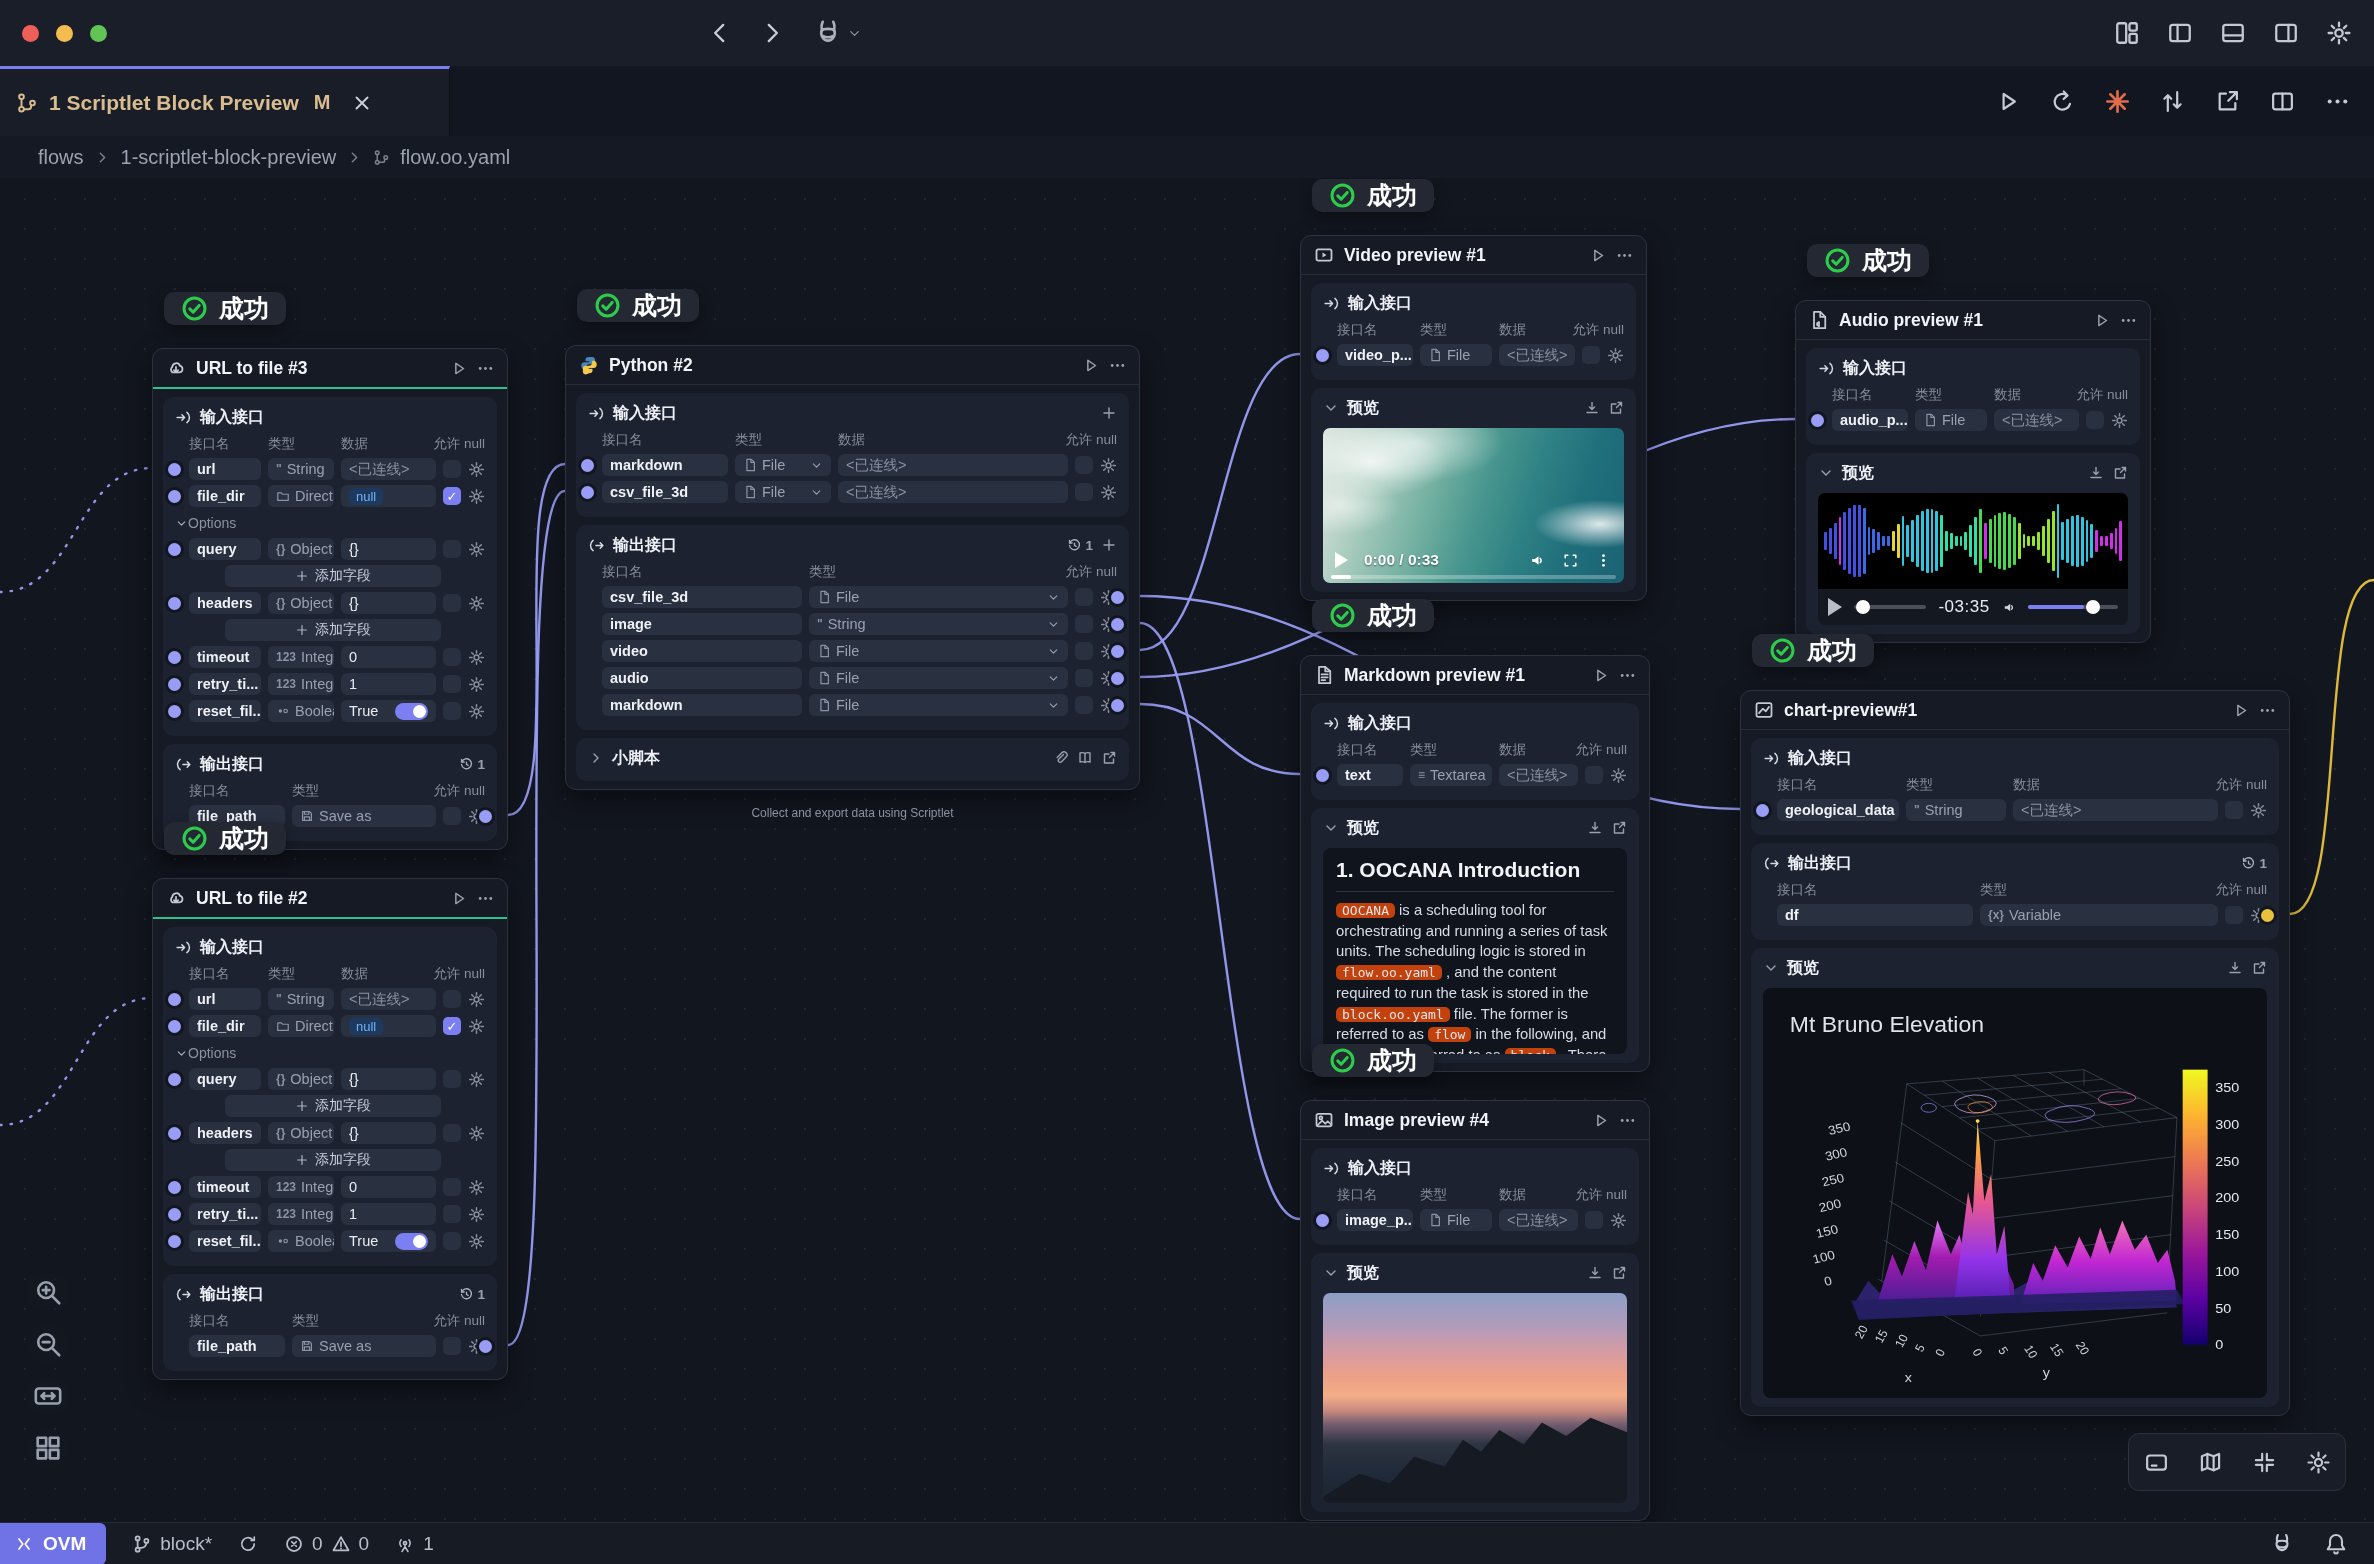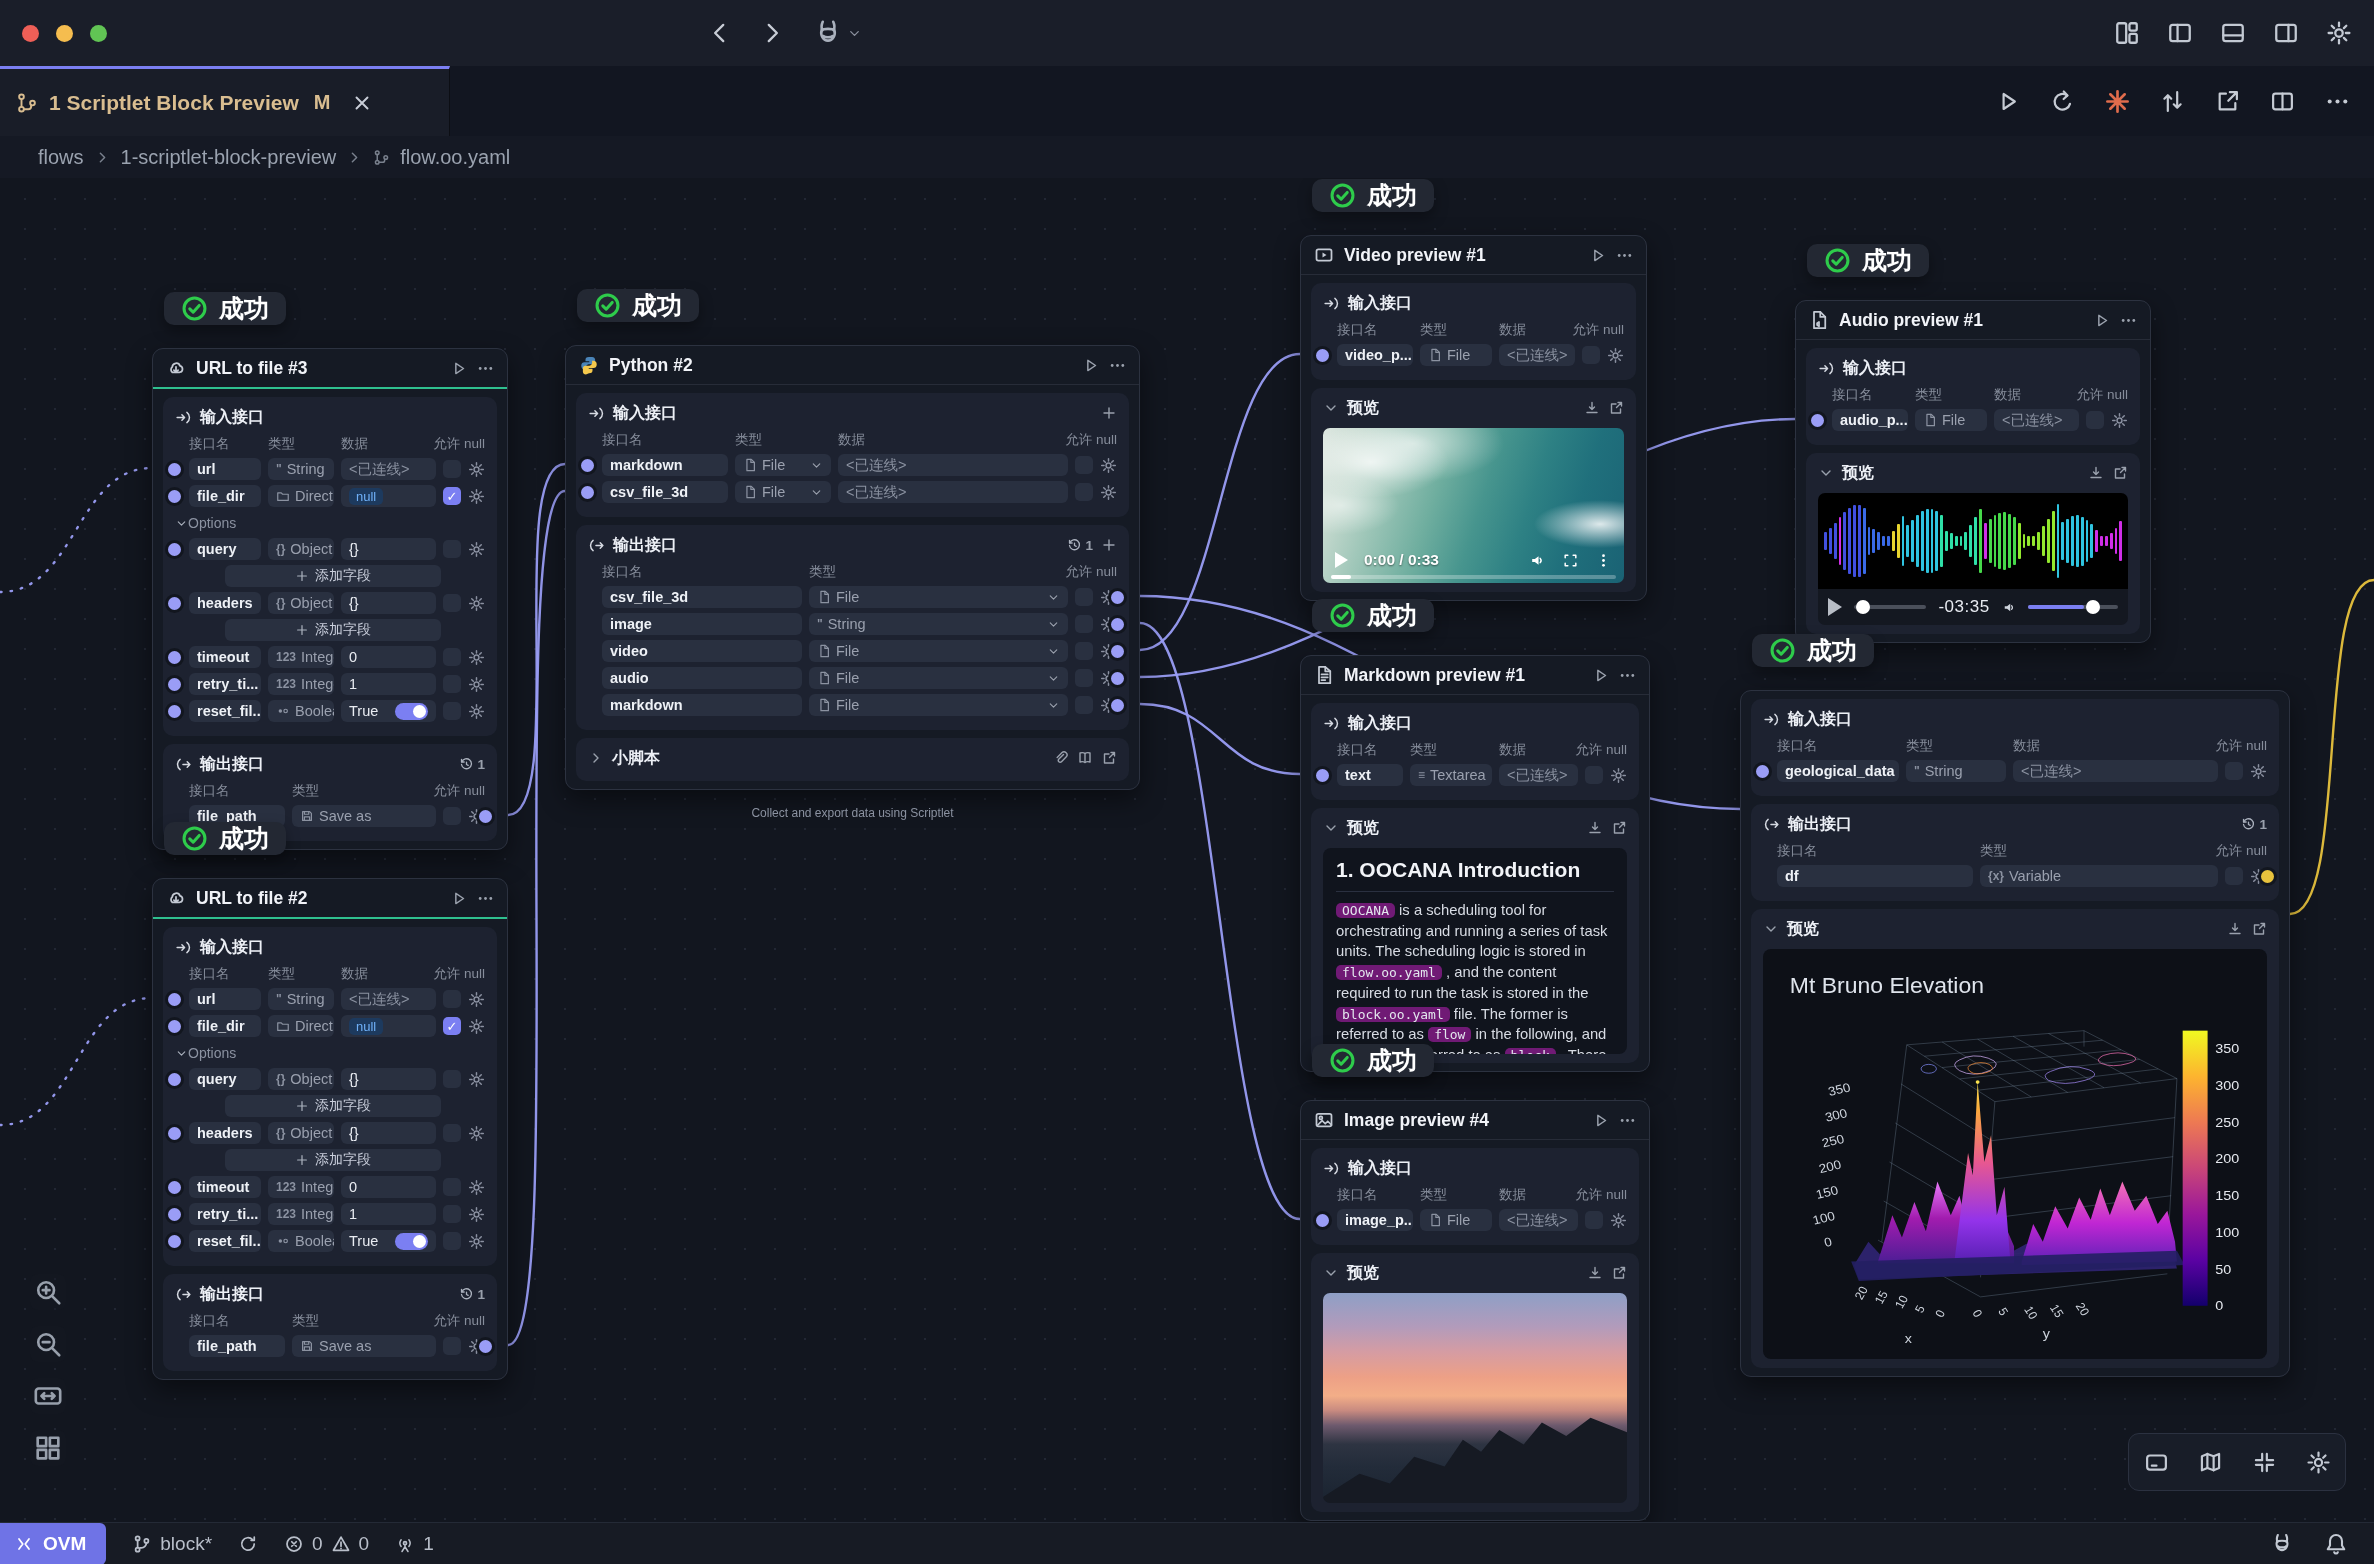--- a/index.html
+++ b/index.html
@@ -105,21 +105,21 @@
   .sl{position:relative;height:4px;border-radius:2px;background:#4a4f5a;}
   .sl .fill{position:absolute;left:0;top:0;bottom:0;background:#7b7ff2;border-radius:2px;}
   .sl .knob{position:absolute;top:-5px;width:14px;height:14px;border-radius:50%;background:#fff;}
   .atime{font-size:17px;color:#e8ebf1;letter-spacing:.5px}
   .actl .icon{width:17px;height:17px;color:#cfd4dd}
   .img-media{height:210px;background:linear-gradient(180deg,#8e9fc6 0%,#b29bbb 16%,#d59ca3 28%,#eda086 40%,#f3ae88 49%,#c88a80 56%,#6e5a6e 63%,#2e3442 72%,#232c3a 82%,#1a2330 100%);}
   .img-media::after{content:"";position:absolute;left:0;right:0;bottom:0;height:58%;background:#161a23;clip-path:polygon(100% 100%,100% 42%,88% 30%,80% 45%,72% 34%,66% 52%,58% 40%,52% 58%,46% 48%,40% 70%,30% 62%,22% 84%,12% 76%,0 95%,0 100%);}
   .mdbox{background:#10141d;border-radius:8px;padding:10px 13px;margin-top:6px;height:186px;overflow:hidden;}
   .mdbox h1{margin:0 0 8px;font-size:21px;color:#f2f4f8;border-bottom:1px solid #2a3040;padding-bottom:9px;}
   .mdbox p{margin:0;font-size:14.8px;line-height:1.4;color:#d8dce4;}
-  .mdbox code{background:#701a75;border-radius:5px;padding:0 6px;font-family:"DejaVu Sans Mono",monospace;font-size:13px;color:#e3e7ee;}
+  .mdbox code{background:#c2410c;border-radius:5px;padding:0 6px;font-family:"DejaVu Sans Mono",monospace;font-size:13px;color:#e3e7ee;}
   .chartbox{background:#0d1017;border-radius:8px;margin-top:6px;height:410px;position:relative;overflow:hidden;}
   .chartbox svg{width:100%;height:100%;}
   
   #zoom-toolbar{position:absolute;left:30px;top:1096px;display:flex;flex-direction:column;gap:16px;z-index:6;}
   #zoom-toolbar .icon{width:36px;height:36px;color:#98a0ac;background:rgba(20,24,33,.5);border-radius:8px;padding:3px;box-sizing:border-box;}
   #canvas-controls{position:absolute;left:2128px;top:1255px;width:216px;height:56px;background:#181d28;border:1px solid #2b3140;border-radius:11px;display:flex;align-items:center;justify-content:space-around;z-index:6;}
   #canvas-controls .icon{width:25px;height:25px;color:#c3c9d3}
   
   #statusbar{position:absolute;left:0;top:1522px;width:100%;height:42px;background:#171b24;border-top:1px solid #242a36;display:flex;align-items:center;font-size:19px;color:#b9bfca;}
   .sb-remote{height:42px;background:#6f73e6;color:#fff;display:flex;align-items:center;gap:9px;padding:0 20px 0 14px;font-weight:700;border-radius:0 6px 6px 0;}
@@ -1616,20 +1616,42 @@
         <div class="badge" style="left: 1312px; top: 866px;">
           <span class="icon ">
             <svg viewBox="0 0 16 16" fill="none" stroke="#2ecc4b" stroke-width="1.8" stroke-linecap="round" stroke-linejoin="round">
               <circle cx="8" cy="8" r="6.2"></circle>
               <path d="M5.2 8.2l2 2 3.6-4"></path>
             </svg>
           </span>
           <span>成功</span>
         </div>
         <div class="node chart" id="nd-chart1" style="left: 1740px; top: 512px; width: 550px;">
+          <div class="node-header">
+            <span class="icon nhicon">
+              <svg viewBox="0 0 16 16" fill="none" stroke="currentColor" stroke-width="1.4" stroke-linecap="round" stroke-linejoin="round">
+                <rect x="2" y="2.5" width="12" height="11" rx="1.5"></rect>
+                <path d="M4 10.5L7 7l2.5 2L12 5.5"></path>
+              </svg>
+            </span>
+            <span>chart-preview#1</span>
+            <span class="sp"></span>
+            <span class="icon hbtn">
+              <svg viewBox="0 0 16 16" fill="none" stroke="currentColor" stroke-width="1.4" stroke-linecap="round" stroke-linejoin="round">
+                <path d="M5.5 3.2v9.6l7.2-4.8z"></path>
+              </svg>
+            </span>
+            <span class="icon hbtn">
+              <svg viewBox="0 0 16 16" fill="none" stroke="currentColor" stroke-width="1.4" stroke-linecap="round" stroke-linejoin="round">
+                <circle cx="3" cy="8" r="1.3" fill="currentColor" stroke="none"></circle>
+                <circle cx="8" cy="8" r="1.3" fill="currentColor" stroke="none"></circle>
+                <circle cx="13" cy="8" r="1.3" fill="currentColor" stroke="none"></circle>
+              </svg>
+            </span>
+          </div>
           <div class="section" style="--cn: 122px; --ct: 100px;">
             <div class="sec-head">
               <span class="icon shicon">
                 <svg viewBox="0 0 16 16" fill="none" stroke="currentColor" stroke-width="1.4" stroke-linecap="round" stroke-linejoin="round">
                   <path d="M2 8h6.5M6.5 5.5L9 8l-2.5 2.5"></path>
                   <path d="M11.2 3.2a6 6 0 0 1 0 9.6"></path>
                 </svg>
               </span>
               <span>输入接口</span>
               <span class="sp"></span>

